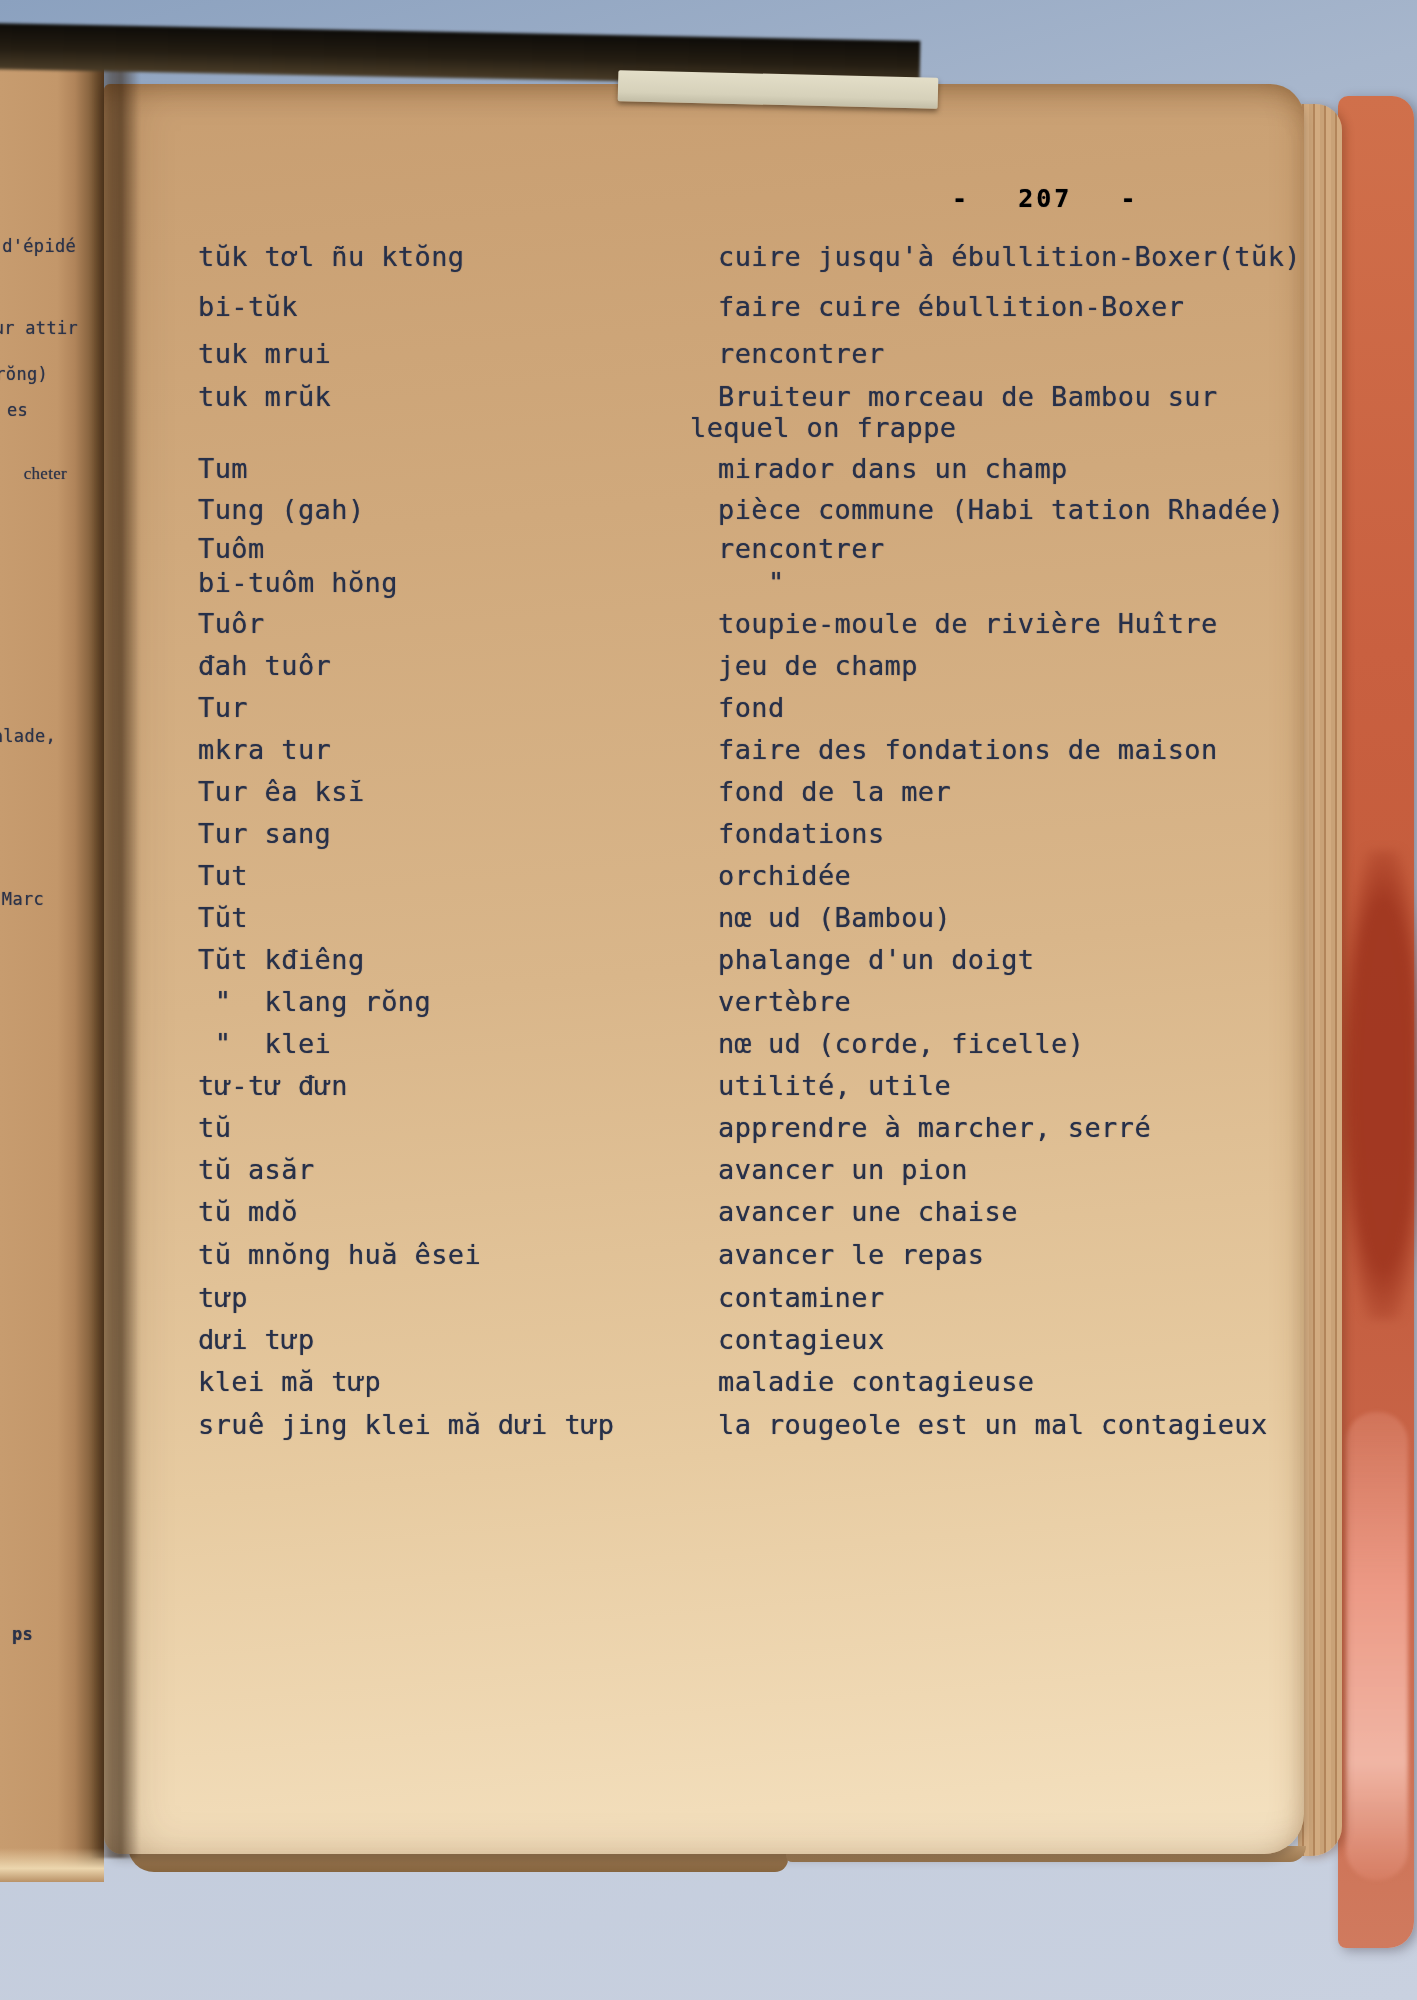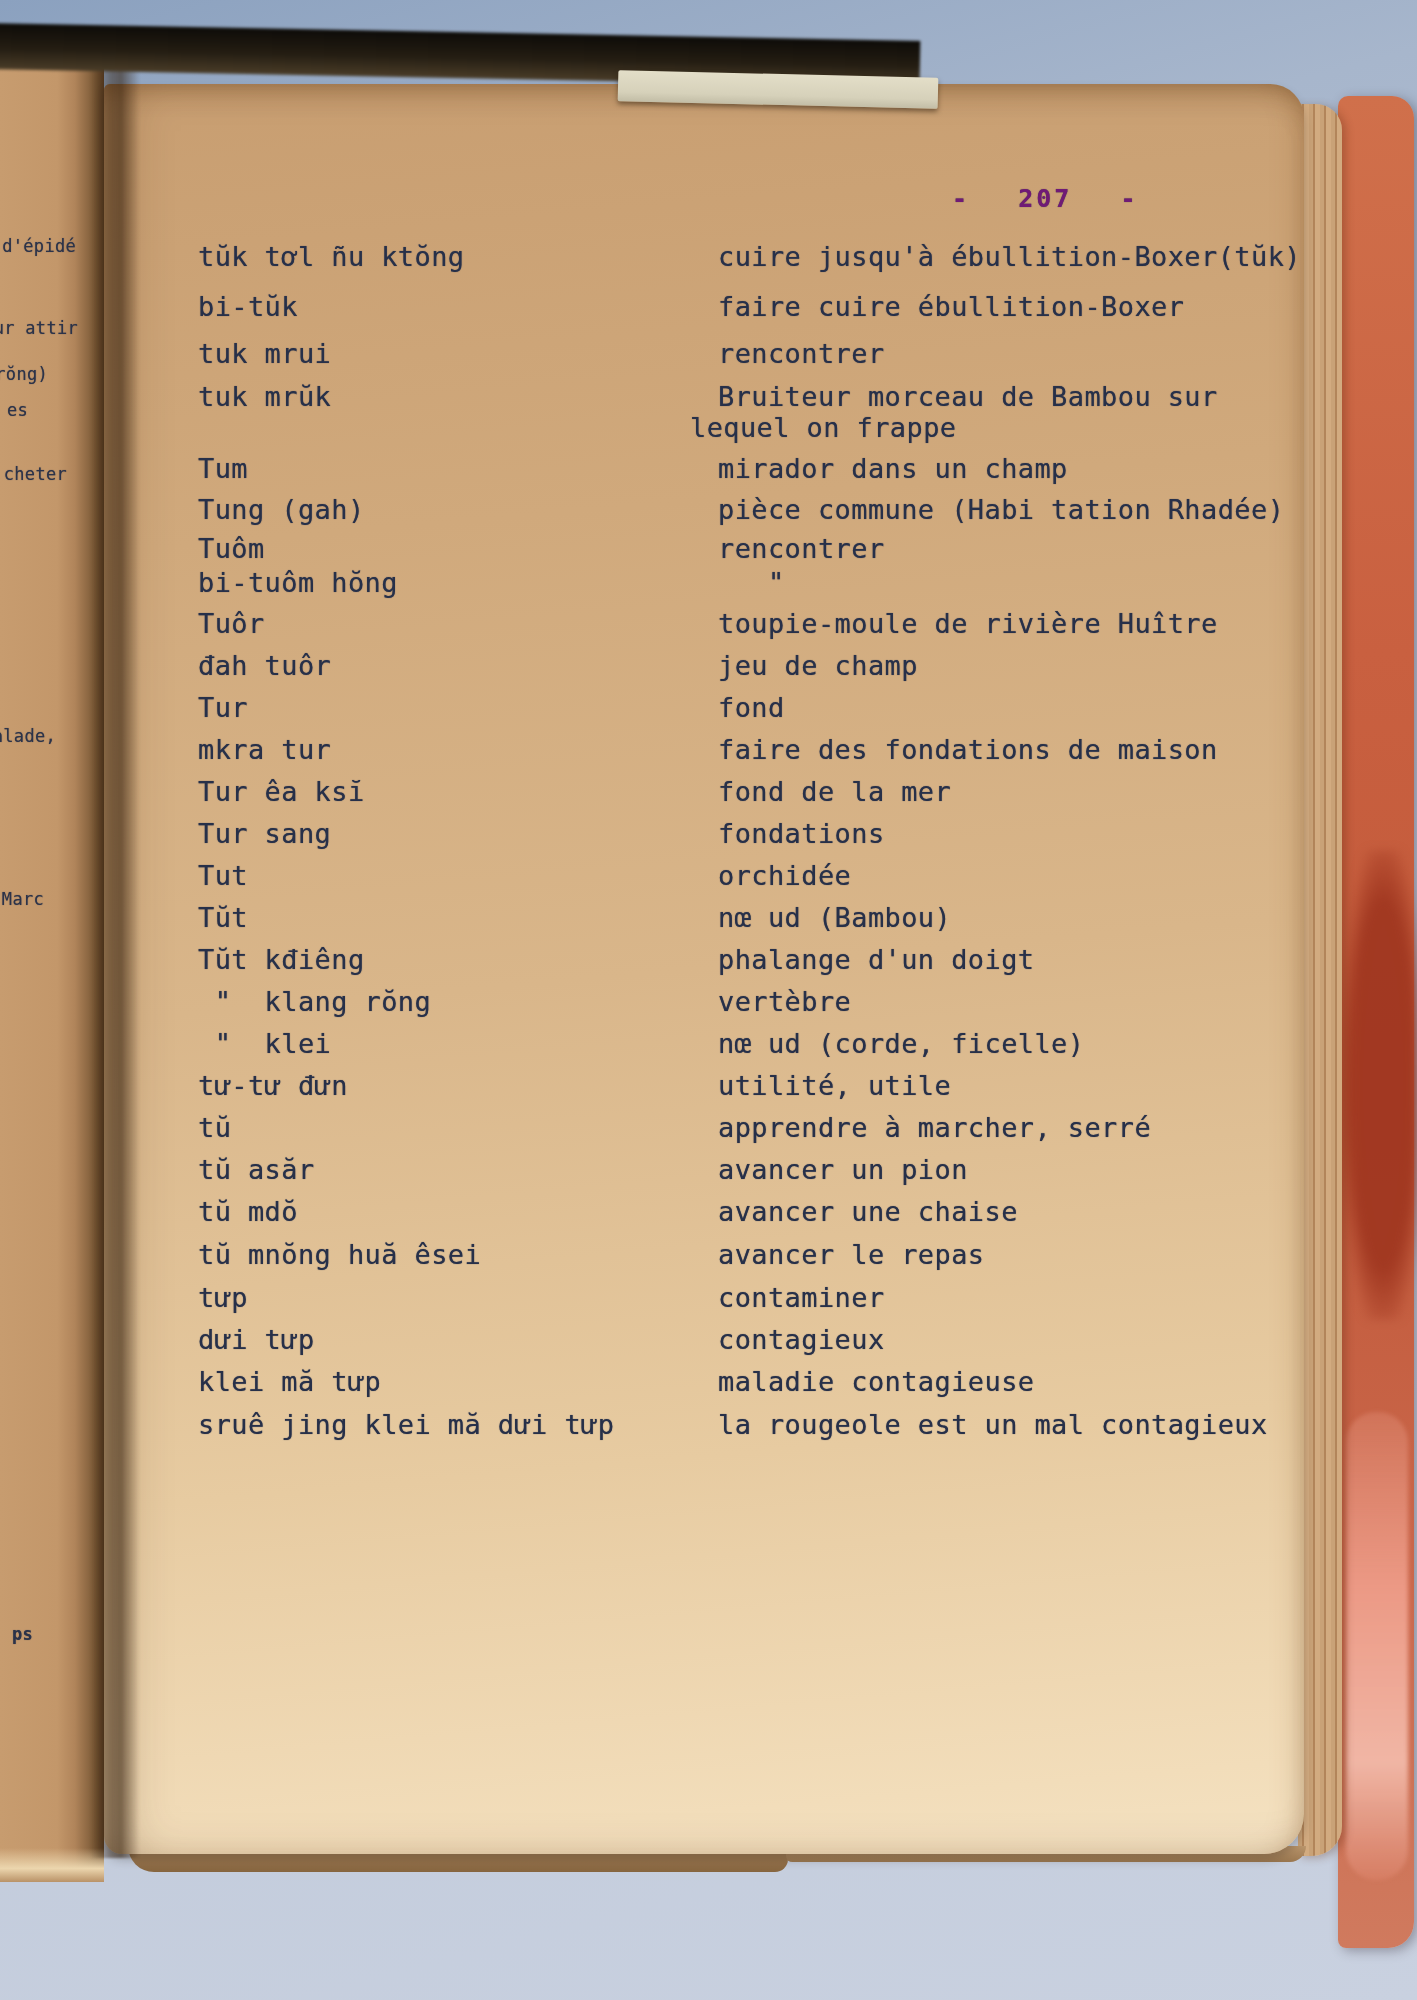--- a/index.html
+++ b/index.html
@@ -46,21 +46,21 @@
   .top-band{position:absolute;left:-12px;top:32px;width:932px;height:46px;z-index:8;
         transform:rotate(1.1deg);filter:blur(1.5px);
         background:linear-gradient(180deg,#0d0b08 0%,#241d12 55%,#4a3c28 100%);}
   .pale-sheet{position:absolute;left:618px;top:74px;width:320px;height:31px;z-index:9;
         transform:rotate(1.4deg);border-radius:2px;
         background:linear-gradient(180deg,#e3dec8 0%,#d6d1ba 70%,#c2bda6 100%);
         box-shadow:0 3px 5px rgba(40,25,10,.5);}
   
   .header{position:absolute;left:952px;top:184px;z-index:10;white-space:pre;
         font-size:25px;font-weight:700;letter-spacing:3px;word-spacing:6px;
-        color:#701a75;text-shadow:0 0 1px rgba(43,51,66,.8);}
+        color:#000000;text-shadow:0 0 1px rgba(43,51,66,.8);}
   .rows{position:absolute;inset:0;z-index:10;}
   .row{position:absolute;left:0;width:100%;height:0;}
   .row span{position:absolute;white-space:pre;font-size:27px;letter-spacing:.4px;
         color:var(--ink,#273049);text-shadow:0 0 1px rgba(39,48,73,.75);}
   .term{left:198px;}
   .def{left:718px;}
   .def2{left:690px;top:31px;}
   .frags{position:absolute;inset:0;z-index:7;border-radius:9px;}
   .frag{position:absolute;white-space:pre;font-size:17px;letter-spacing:.3px;
         color:#2c3349;text-shadow:0 0 1px rgba(44,51,73,.7);}
@@ -197,18 +197,18 @@
       <div class="row" style="top: 1409px;">
         <span class="term">sruê jing klei mă dưi tưp</span>
         <span class="def">la rougeole est un mal contagieux</span>
       </div>
     </div>
   <div class="frags" id="frags">
       <span class="frag" style="top: 236px; right: 1341px;">d'épidé</span>
       <span class="frag" style="top: 318px; right: 1339px;">our attir</span>
       <span class="frag" style="top: 364px; right: 1369px;">rŏng)</span>
       <span class="frag" style="top: 400px; right: 1389px;">es</span>
-      <span class="frag" style="top: 464px; right: 1350px;">cheter</span>
+      <span class="frag" style="top: 464px; right: 1350px; font-family: Liberation Serif, serif;">cheter</span>
       <span class="frag" style="top: 726px; right: 1361px;">alade,</span>
       <span class="frag" style="top: 889px; right: 1373px;">Marc</span>
       <span class="frag" style="top: 1624px; right: 1384px; font-weight: bold;">ps</span>
     </div>
 </div>
 
 </body></html>

